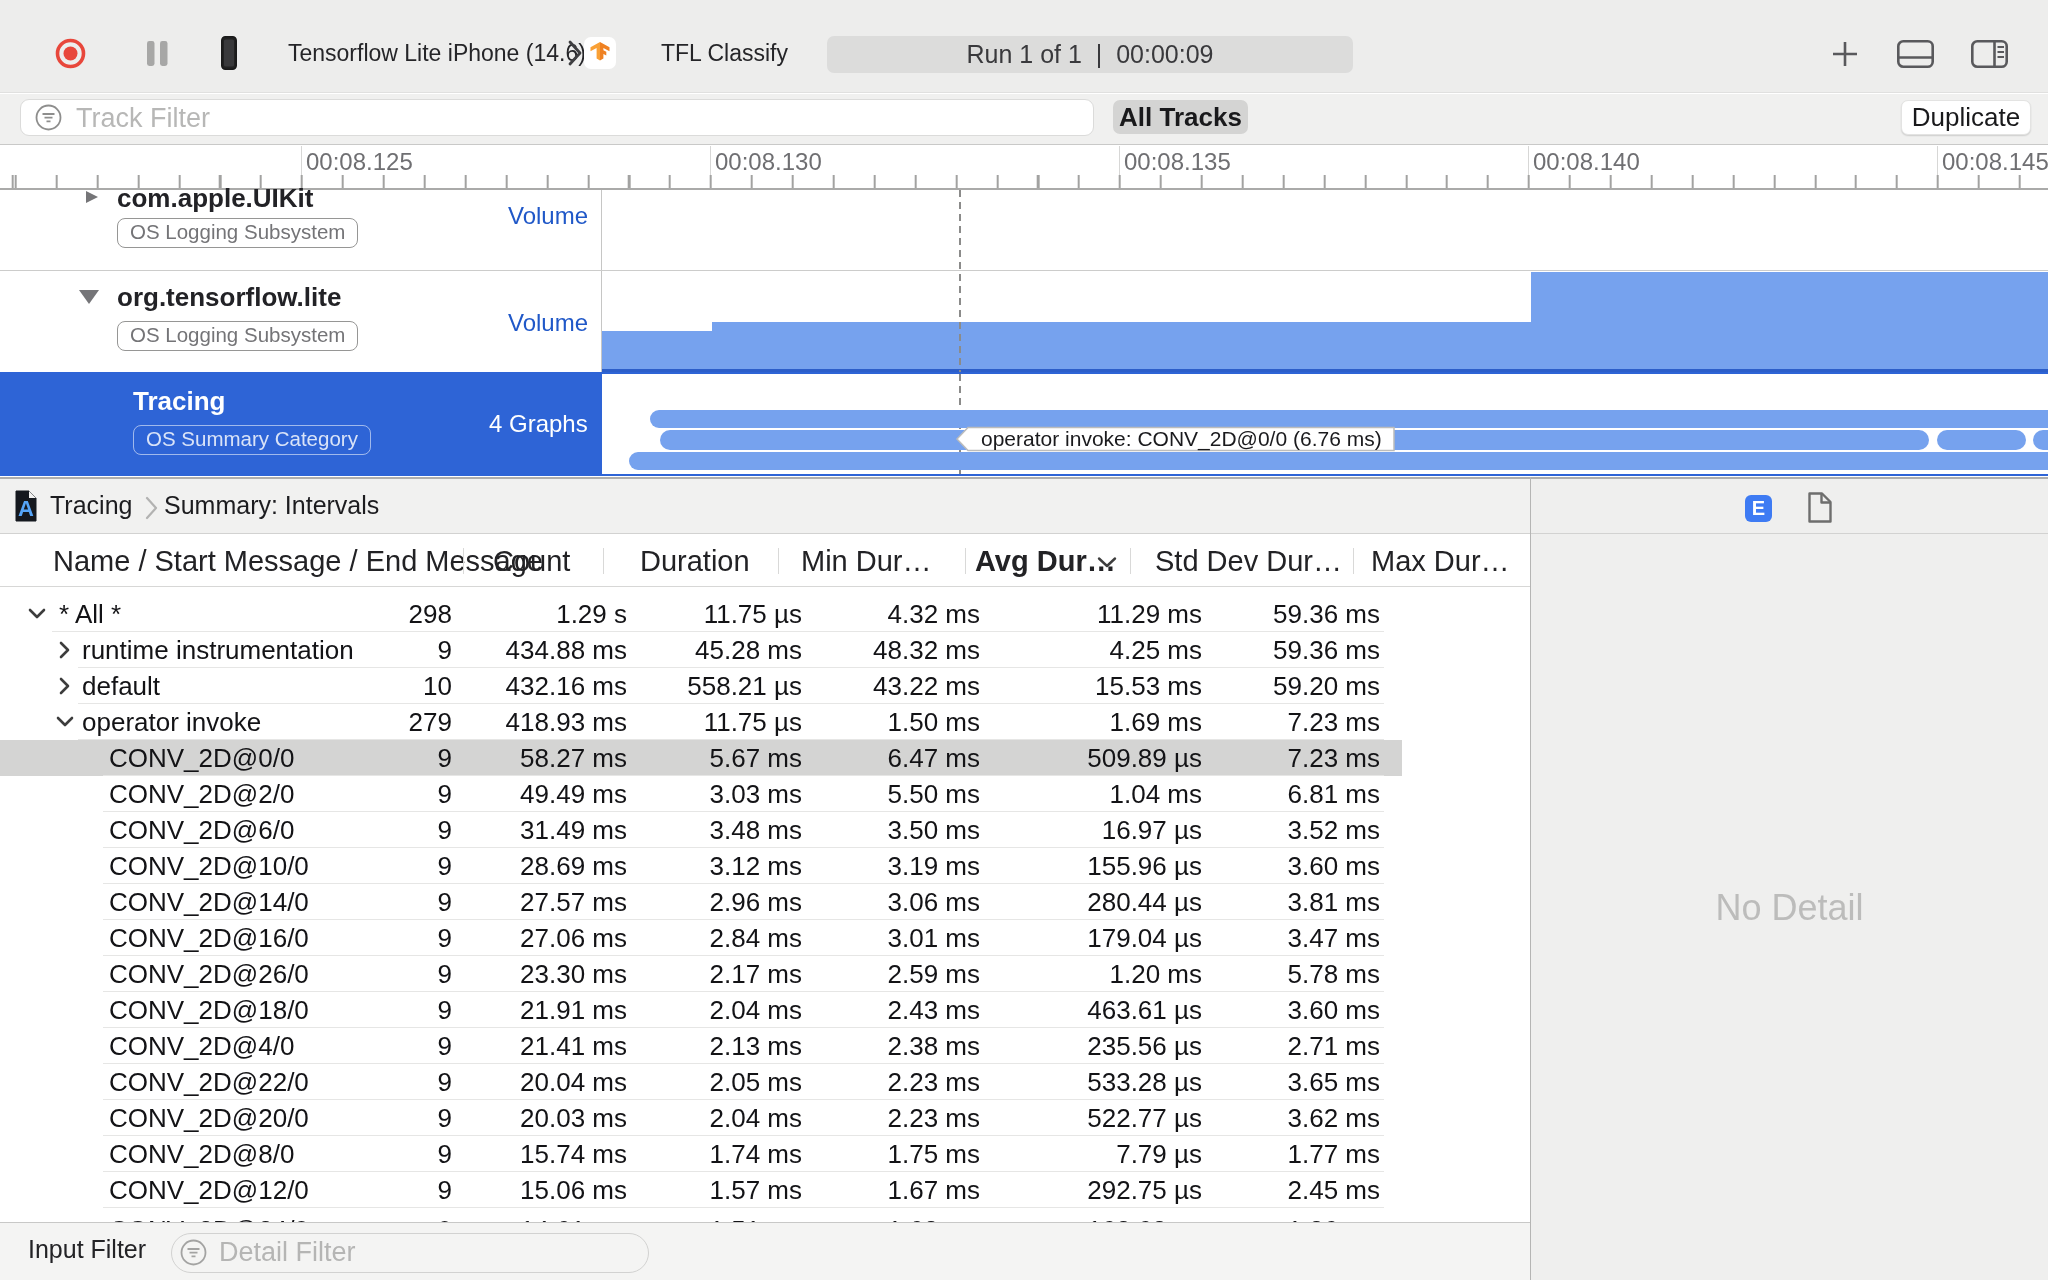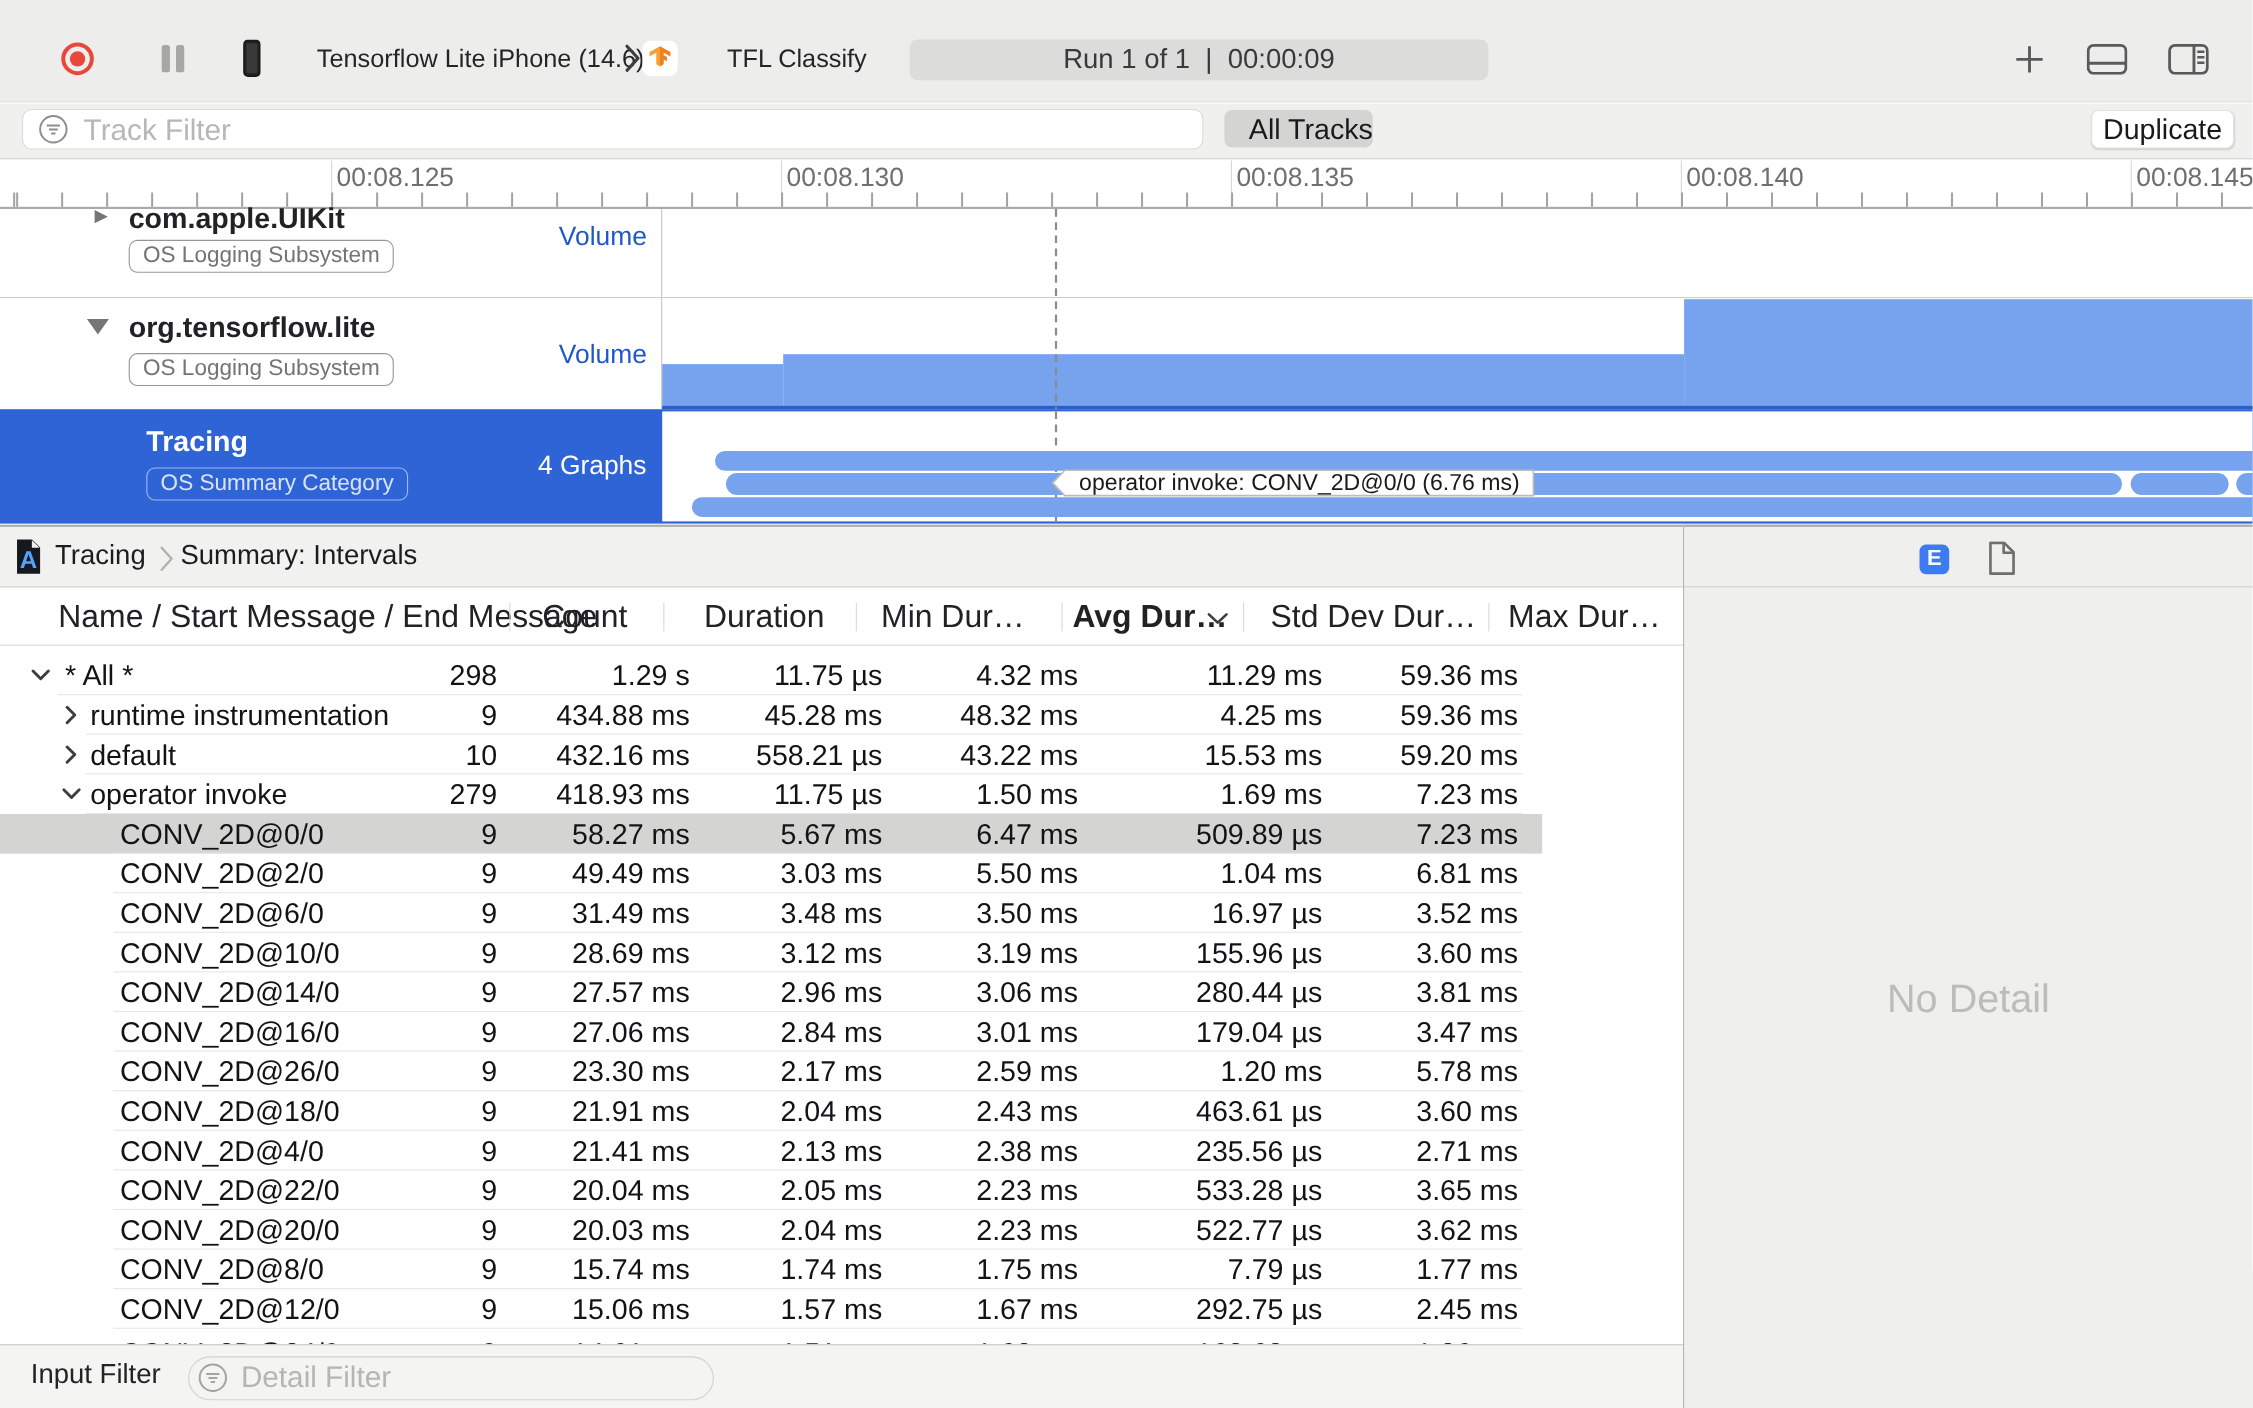--- a/index.html
+++ b/index.html
@@ -9,21 +9,21 @@
   #app { position:relative; width:2048px; height:1280px; background:#fff; overflow:hidden; }
 
   #toolbar { left:0; top:0; width:2048px; height:93px; background:#ededec; border-bottom:1px solid #e0e0df; }
   #filterrow { left:0; top:94px; width:2048px; height:51px; background:#f0f0ef; border-bottom:1px solid #c9c9c8; }
   .tbtext { position:absolute; font-size:23px; line-height:23px; color:#252528; white-space:nowrap;margin-left:36px; }
   #runpill { position:absolute; left:827px; top:36px; width:526px; height:37px; background:#dcdcdb; border-radius:7px;
              text-align:center; line-height:37px; font-size:25px; color:#39393c; }
   #trackfilter { position:absolute; left:20px; top:5px; width:1074px; height:37px; background:#fff;
                  border:1.5px solid #dbdbda; border-radius:9px; }
   #alltracks { position:absolute; left:1113px; top:6px; width:135px; height:34px; background:#d4d4d3; border-radius:7px;
-               text-align:right; line-height:34px; font-size:26px; color:#19191b; }
+               text-align:center; line-height:34px; font-size:26px; color:#19191b;font-weight:bold; }
   #dupbtn { position:absolute; left:1901px; top:6px; width:130px; height:35px; background:#ffffff; border-radius:7px;
             border:1px solid #e3e3e2; box-shadow:0 1px 1.5px rgba(0,0,0,0.14); text-align:center; line-height:33px; font-size:26px; color:#19191b; }
   .placeholder { position:absolute; color:#b7b7b6; font-size:27px; line-height:27px; white-space:nowrap; }
 
   #ruler { left:0; top:145px; width:2048px; height:45px; background:#fff; border-bottom:2px solid #aaaaa9; }
   #ticks { position:absolute; left:0; bottom:0; width:2048px; height:13px;
            background:repeating-linear-gradient(90deg, #a2a2a1 0 2px, transparent 2px 40.9px);
            background-position-x:14.7px; }
   .majline { position:absolute; top:1px; bottom:0; width:1px; background:#d7d7d6; }
   .majlbl { position:absolute; top:5px; font-size:24px; line-height:24px; color:#6f6f72; white-space:nowrap; }

